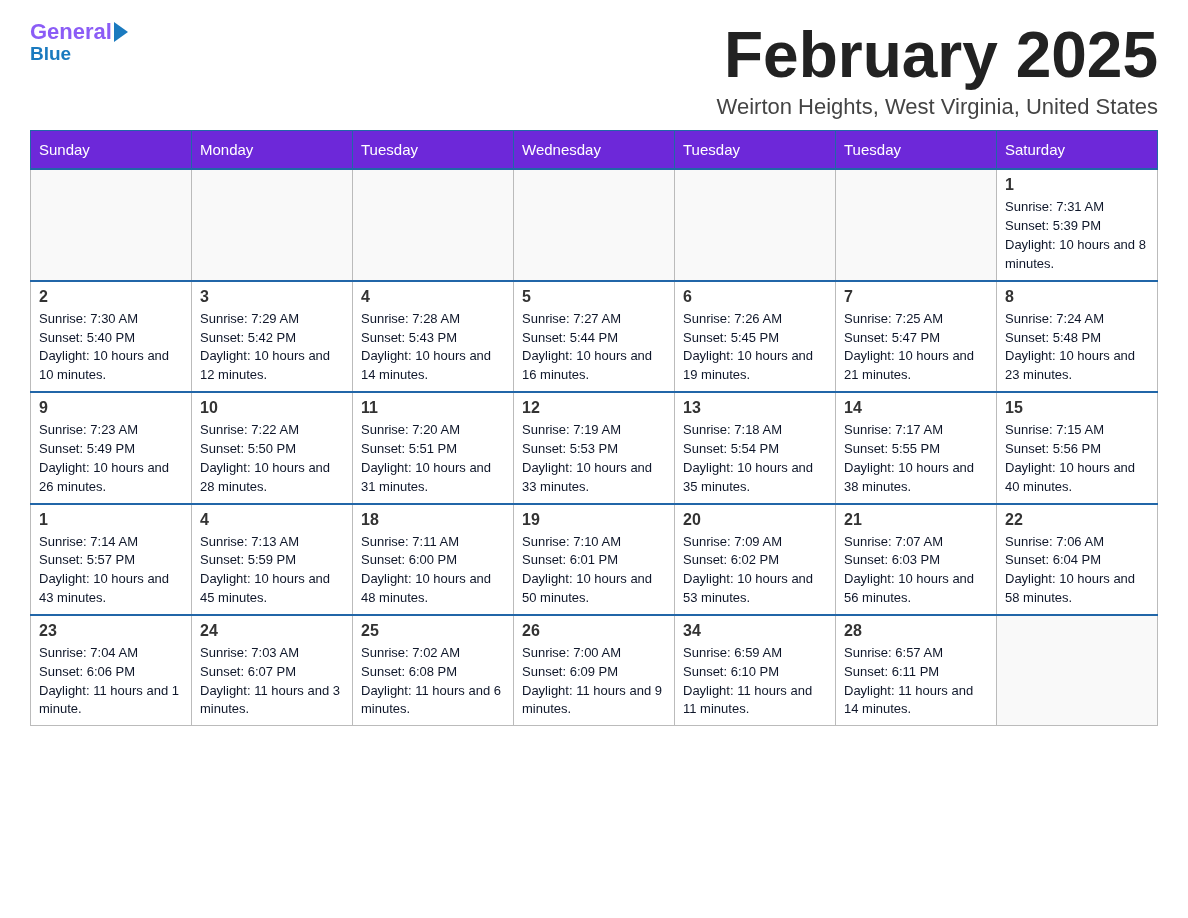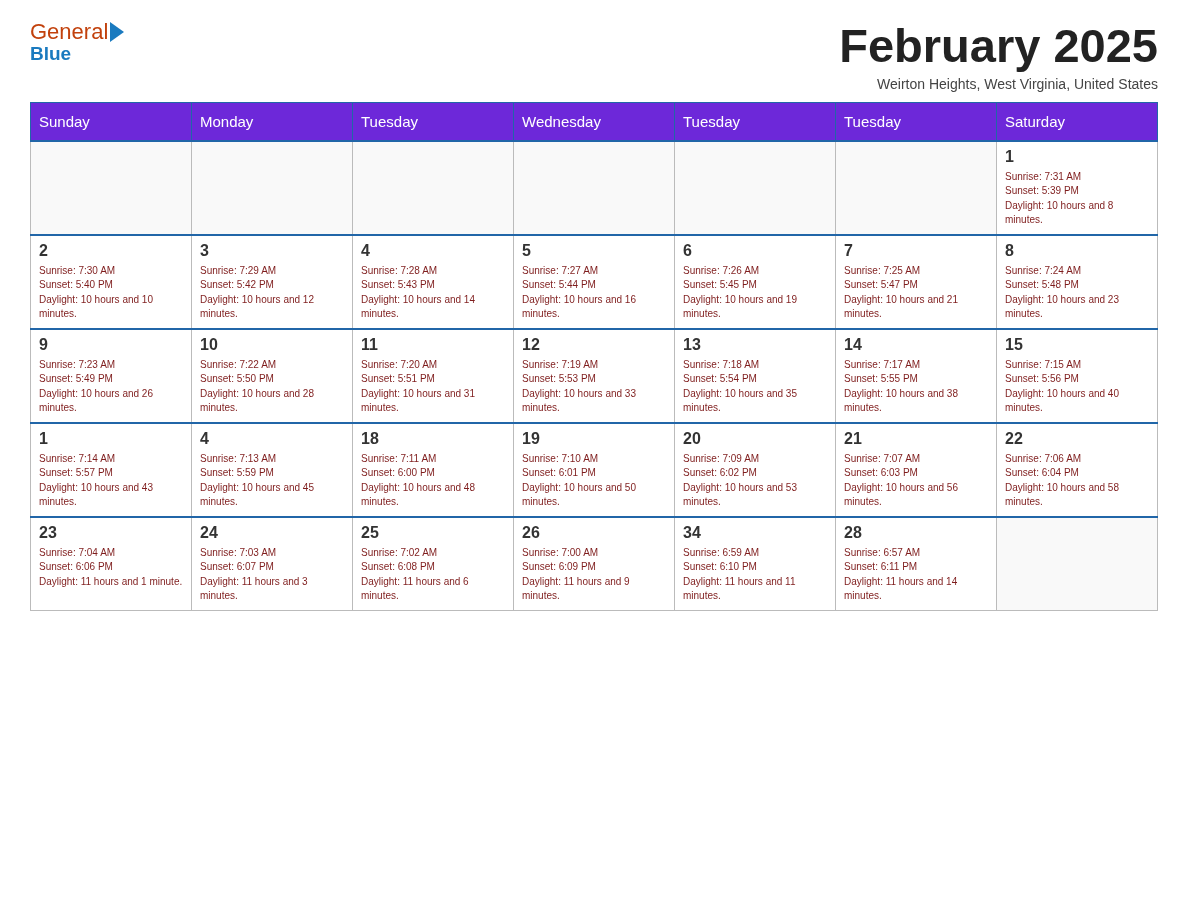--- a/index.html
+++ b/index.html
@@ -16,48 +16,48 @@
       align-items: flex-start;
       margin-bottom: 10px;
     }
     .logo {
       display: flex;
       align-items: center;
       gap: 6px;
     }
     .logo-text-general {
       font-size: 22px;
-      font-weight: normal;
-      color: #c2410c;
+      font-weight: bold;
+      color: #8b5cf6;
     }
     .logo-text-blue {
       font-size: 19px;
       font-weight: bold;
       color: #1a7abf;
     }
     .logo-arrow {
       width: 0;
       height: 0;
       border-left: 14px solid #1a7abf;
       border-top: 10px solid transparent;
       border-bottom: 10px solid transparent;
       display: inline-block;
       margin-left: 2px;
     }
     .title-section {
       text-align: right;
     }
     .month-title {
-      font-size: 47px;
+      font-size: 64px;
       font-weight: bold;
       color: #222;
       line-height: 1.1;
     }
     .location-subtitle {
-      font-size: 14px;
+      font-size: 22px;
       color: #444;
       margin-top: 4px;
     }
     .calendar {
       width: 100%;
       border-collapse: collapse;
       margin-top: 10px;
     }
     .calendar th {
       background: #6d28d9;
@@ -80,23 +80,23 @@
     .calendar tr td {
       border-top: 2px solid #2166a8;
     }
     .day-number {
       font-size: 16px;
       font-weight: bold;
       display: block;
       margin-bottom: 4px;
     }
     .day-info {
-      font-size: 10px;
+      font-size: 13px;
       line-height: 1.45;
-      color: #7f1d1d;
+      color: #0f172a;
     }
     .empty-cell {
       background: #f9f9f9;
     }
   </style>
 </head>
 <body>
 
 <div class="header">
   <div class="logo">

